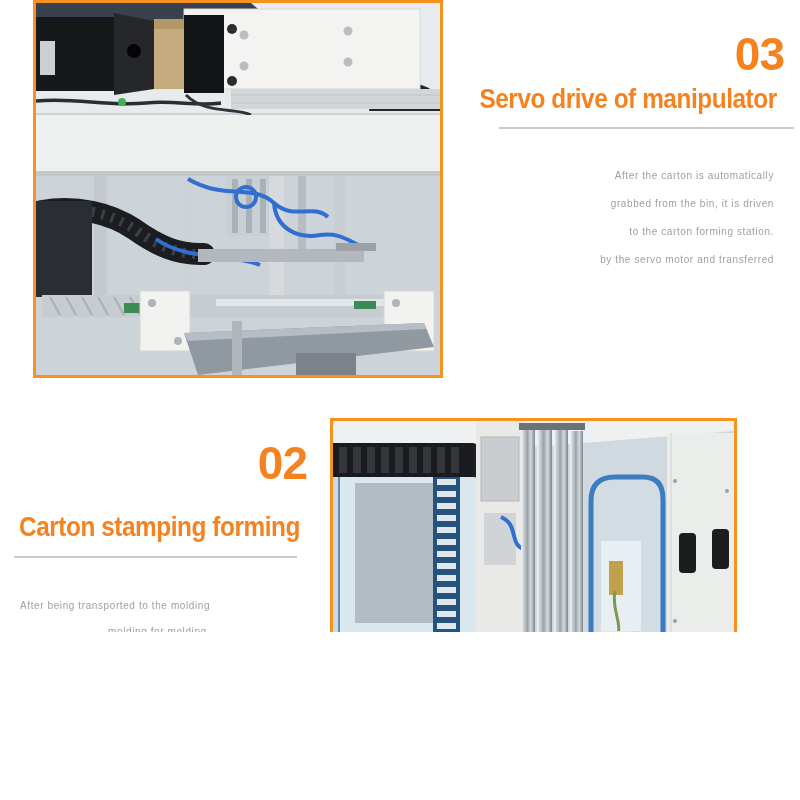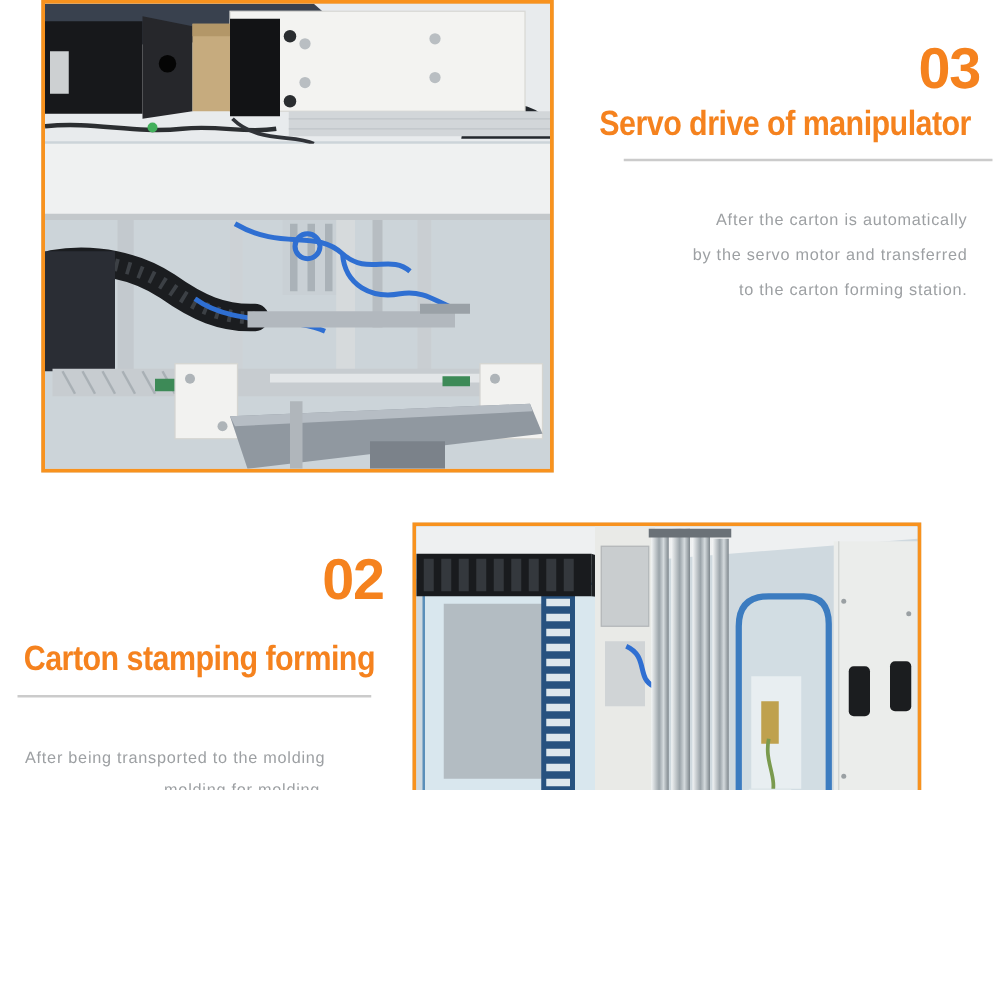--- a/index.html
+++ b/index.html
@@ -19,21 +19,21 @@
 
   .title { position:absolute; margin:0; font-weight:700; font-size:28px; line-height:1.1;
            color:var(--accent, #F5821E); letter-spacing:-0.5px; white-space:nowrap; }
   .title-1 { top:84px; right:23px; transform:scaleX(0.87); transform-origin:100% 50%; }
   .title-2 { top:512px; left:19px; transform:scaleX(0.87); transform-origin:0 50%; }
 
   .divider { position:absolute; height:2px; background:var(--divider, #CBCBCB); }
   .divider-1 { top:127px; right:6px; width:295px; }
   .divider-2 { top:556px; left:14px; width:283px; }
 
-  .desc { position:absolute; margin:0; font-size:13px; letter-spacing:0.6px;
+  .desc { position:absolute; margin:0; font-size:10px; letter-spacing:0.6px;
           color:var(--text-gray, #9DA0A3); }
   .desc span { display:block; white-space:nowrap; }
   .desc-1 { top:162px; right:26px; text-align:right; line-height:28px; }
   .desc-2 { top:593px; left:20px;  text-align:right;  line-height:26px; }
 </style>
 </head>
 <body>
 
 <div class="page">
 
@@ -117,22 +117,23 @@
         <rect x="196" y="318" width="10" height="54" fill="#b0b6bb"></rect>
         <rect x="260" y="350" width="60" height="22" fill="#7b828a"></rect>
       </svg>
     </figure>
 
     <div class="num num-1">03</div>
     <h2 class="title title-1">Servo drive of manipulator</h2>
     <div class="divider divider-1"></div>
     <p class="desc desc-1">
       <span>After the carton is automatically</span>
+      <span>grabbed from the bin, it is driven</span>
+      <span>to the carton forming station.</span>
       <span>by the servo motor and transferred</span>
-      <span>to the carton forming station.</span>
     </p>
   </section>
 
   <section>
 
     <div class="num num-2">02</div>
     <h2 class="title title-2">Carton stamping forming</h2>
     <div class="divider divider-2"></div>
     <p class="desc desc-2">
       <span>After being transported to the molding</span>

